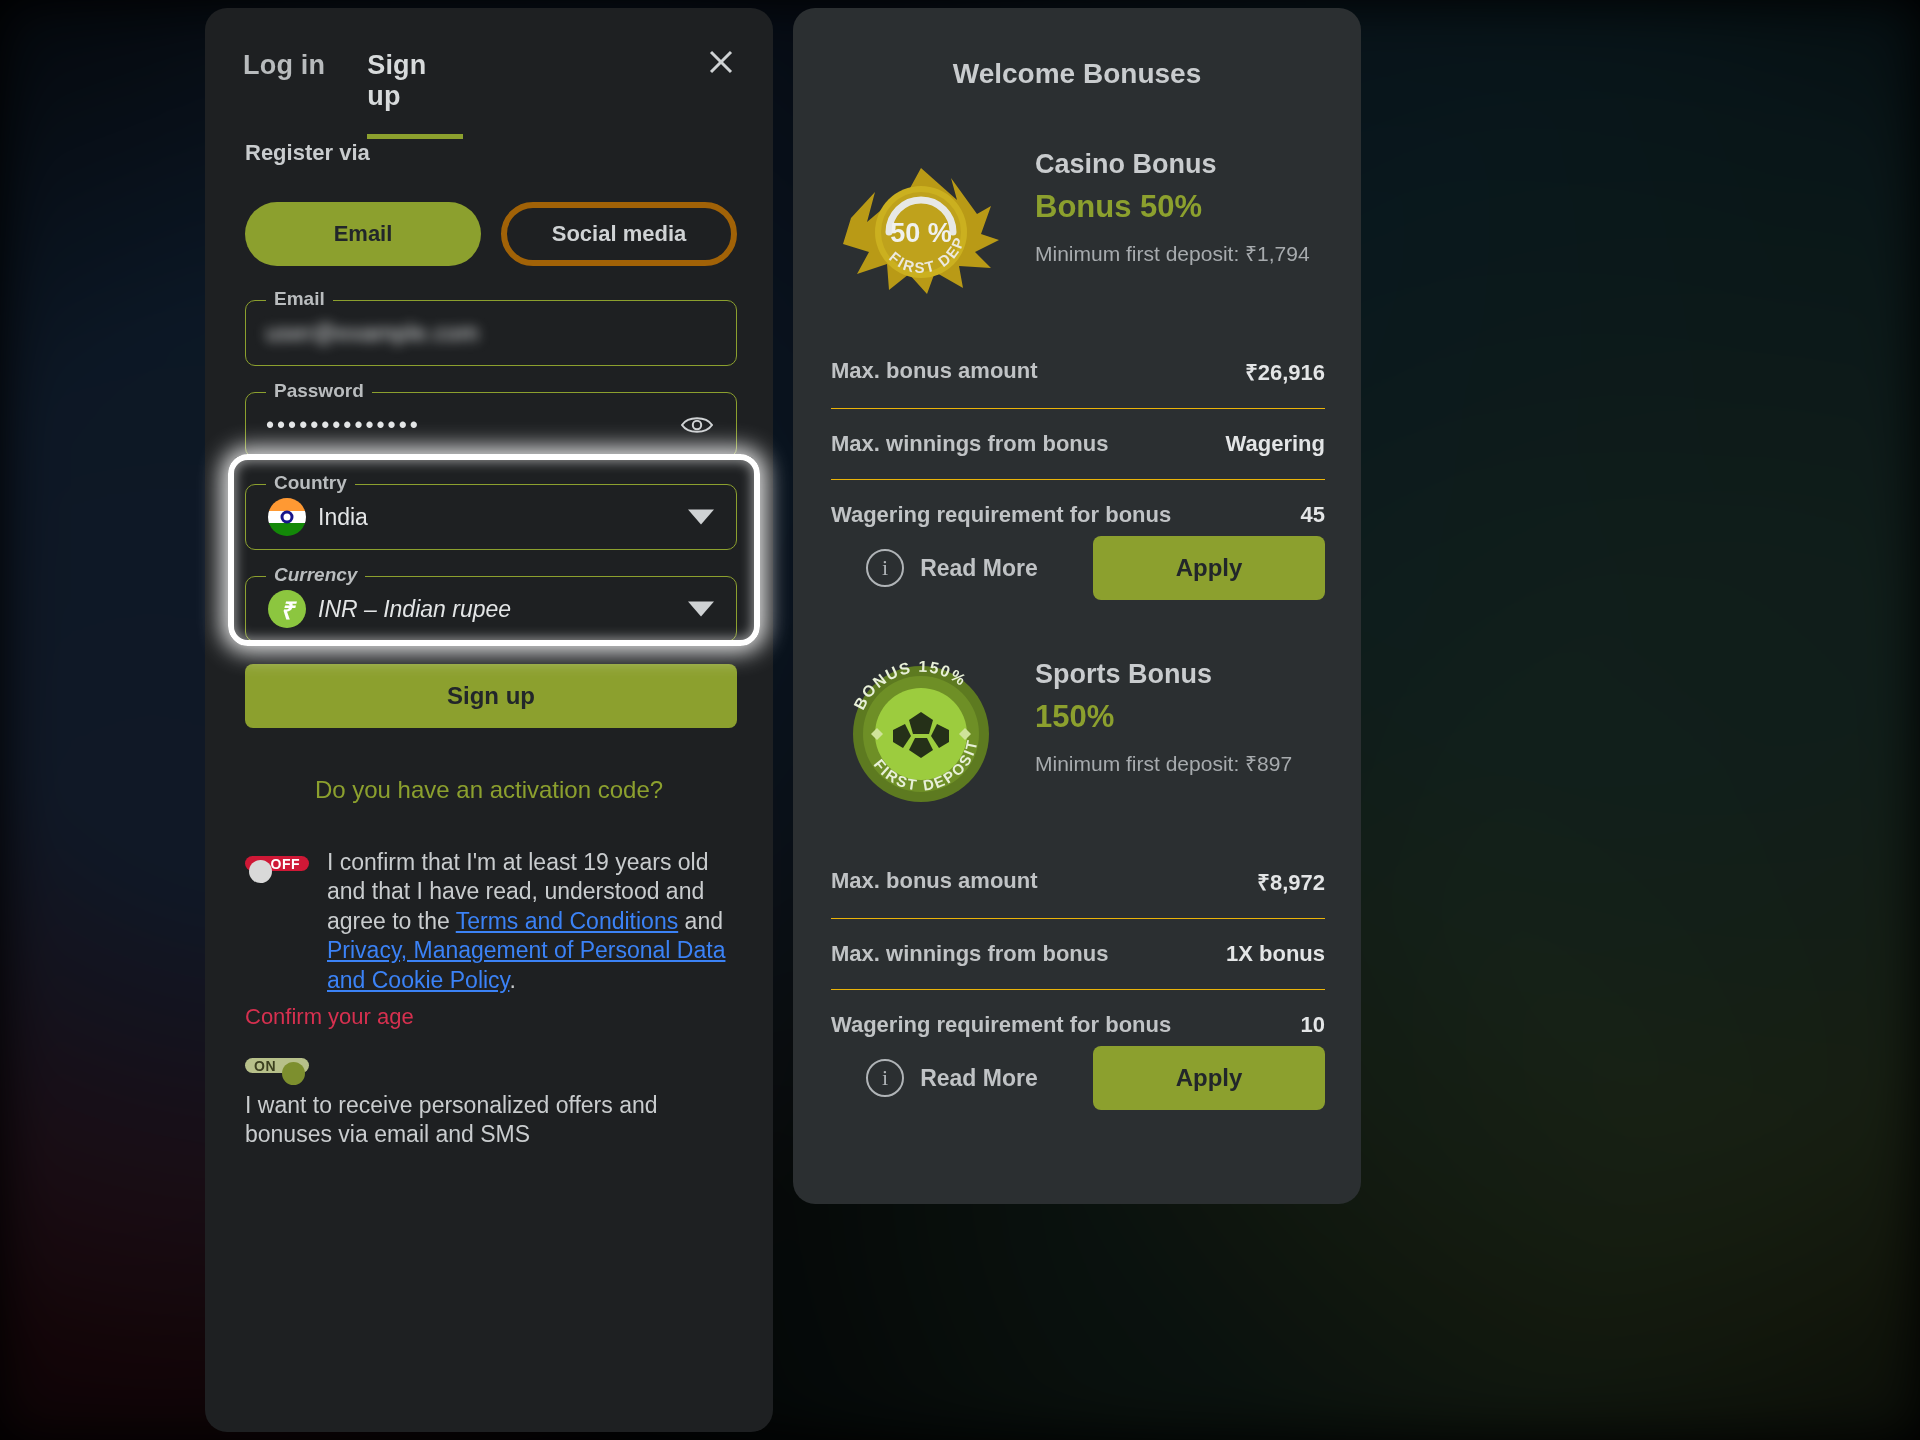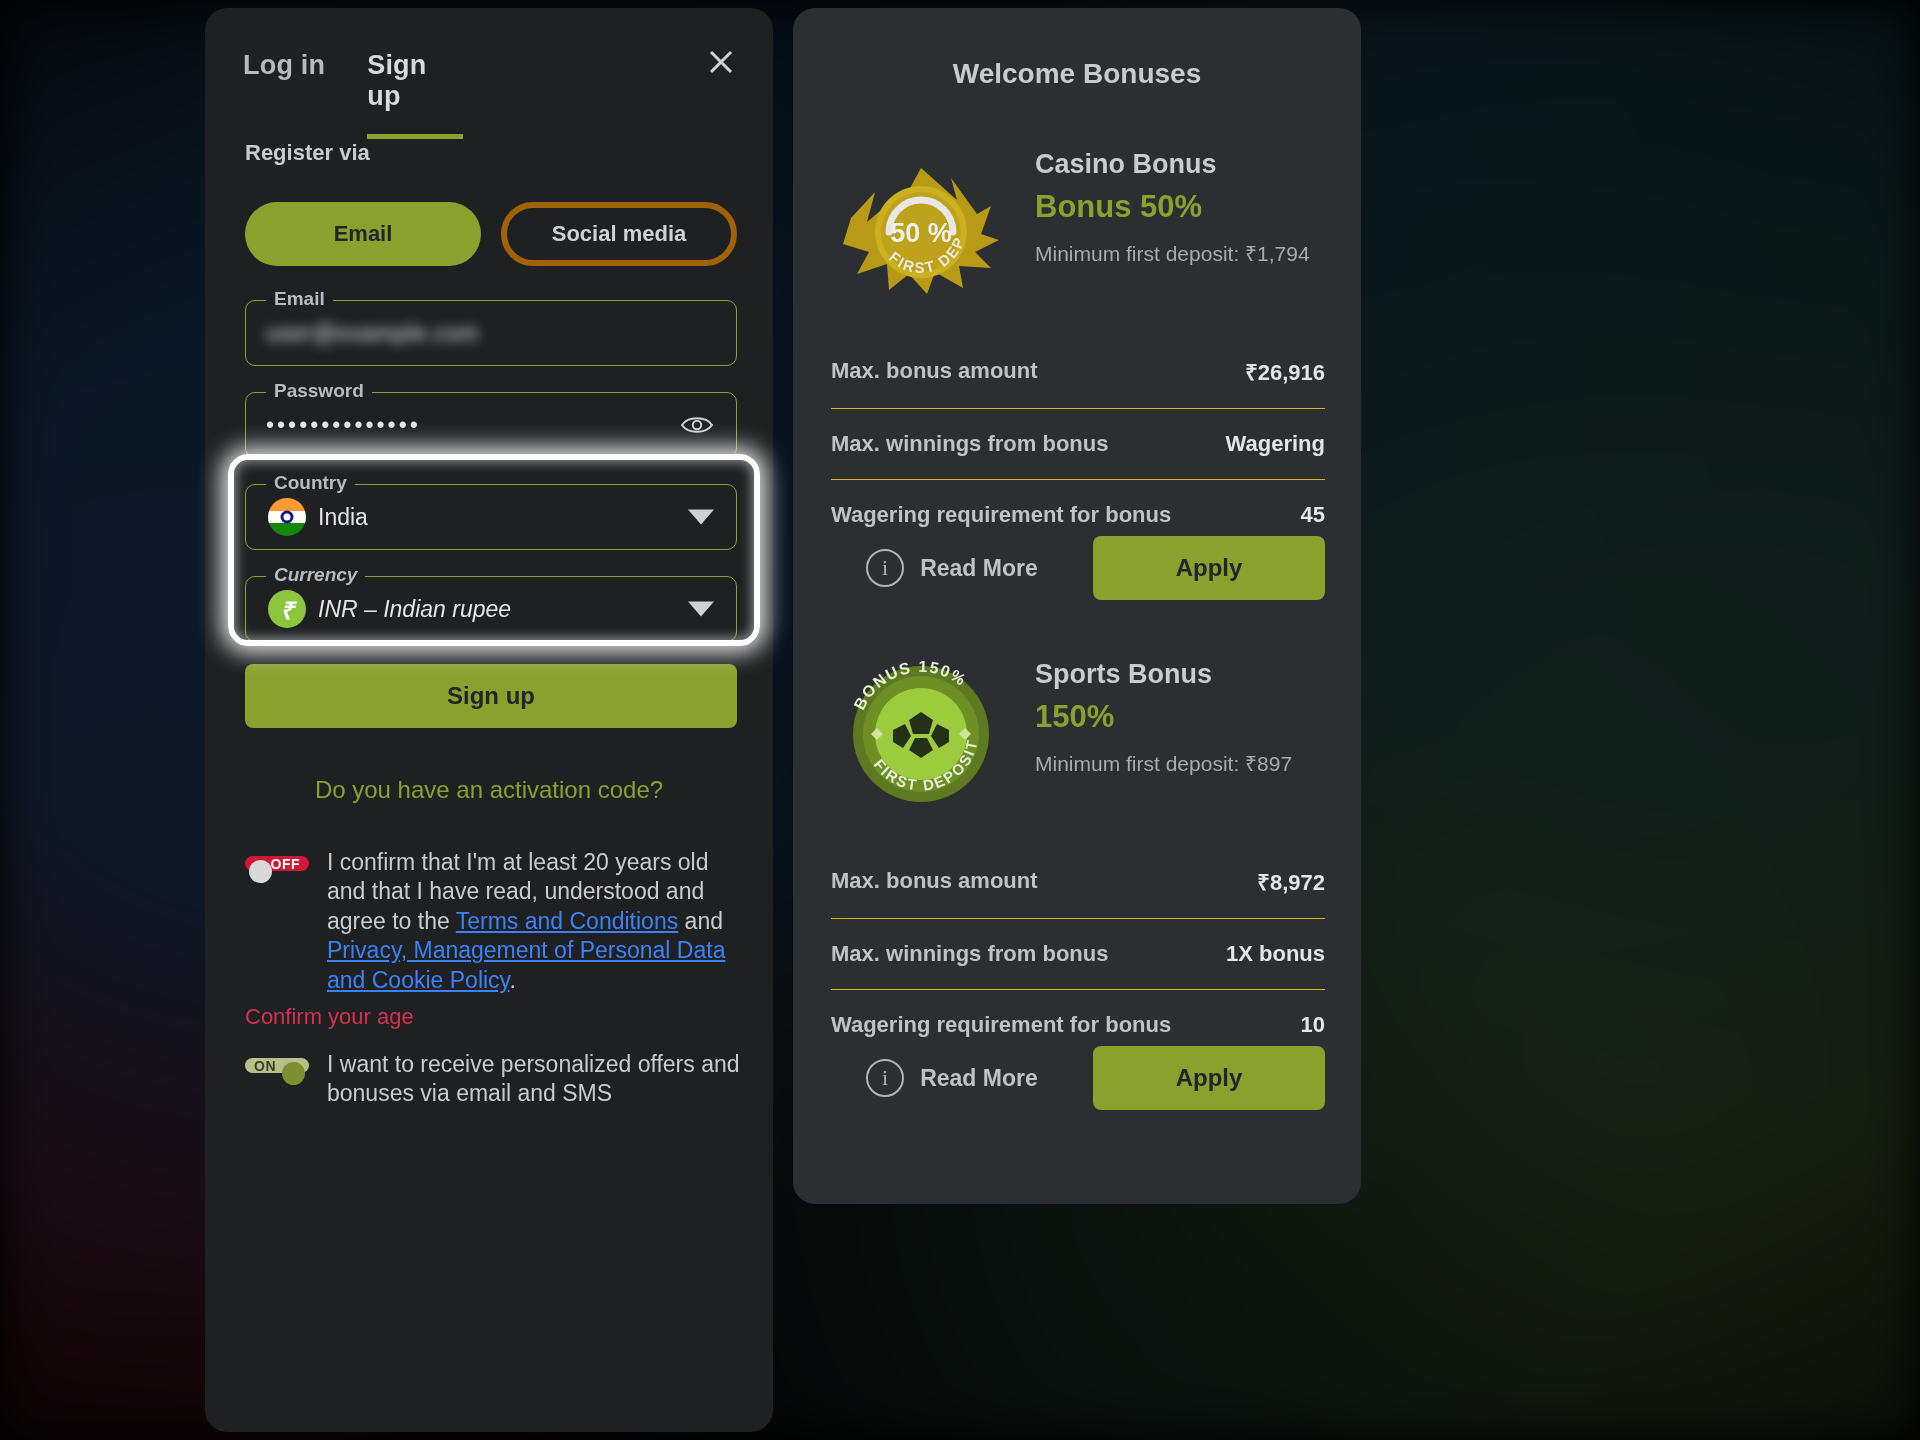--- a/index.html
+++ b/index.html
@@ -144,21 +144,21 @@
 
   .activation {
     position: absolute; left: 0; right: 0; top: 768px;
     text-align: center; font-size: 24px; font-weight: 400;
     color: #8ca02e; cursor: pointer;
   }
 
   
   .consent-row { position: absolute; left: 40px; width: 500px; display: flex; gap: 18px; }
   .row-age { top: 840px; }
-  .row-offers { top: 1042px; }
+  .row-offers { top: 1042px; flex-direction: column; }
 
   .toggle {
     flex: 0 0 auto; width: 64px; height: 15px; border-radius: 16px;
     position: relative; cursor: pointer; margin-top: 8px;
   }
   .toggle.off { background: #cf1836; }
   .toggle.on  { background: #b7c08a; }
   .toggle .knob { position: absolute; top: 4px; width: 23px; height: 23px; border-radius: 50%; }
   .toggle.off .knob { left: 4px; background: #d9d9d9; }
   .toggle.on  .knob { right: 4px; background: #7d8f2e; }
@@ -288,21 +288,21 @@
   <button class="signup-btn">Sign up</button>
 
   <div class="activation">Do you have an activation code?</div>
 
   <div class="consent-row row-age">
     <div class="toggle off">
       <div class="knob"></div>
       <div class="tlabel">OFF</div>
     </div>
     <div class="consent-text">
-      <span>I confirm that I'm at least 20 years old and that I have read, understood and agree to the </span><a>Terms and Conditions</a><span> and </span><a>Privacy, Management of Personal Data and Cookie Policy</a><span>.</span>
+      <span>I confirm that I'm at least 19 years old and that I have read, understood and agree to the </span><a>Terms and Conditions</a><span> and </span><a>Privacy, Management of Personal Data and Cookie Policy</a><span>.</span>
     </div>
   </div>
 
   <div class="err">Confirm your age</div>
 
   <div class="consent-row row-offers">
     <div class="toggle on">
       <div class="knob"></div>
       <div class="tlabel">ON</div>
     </div>

